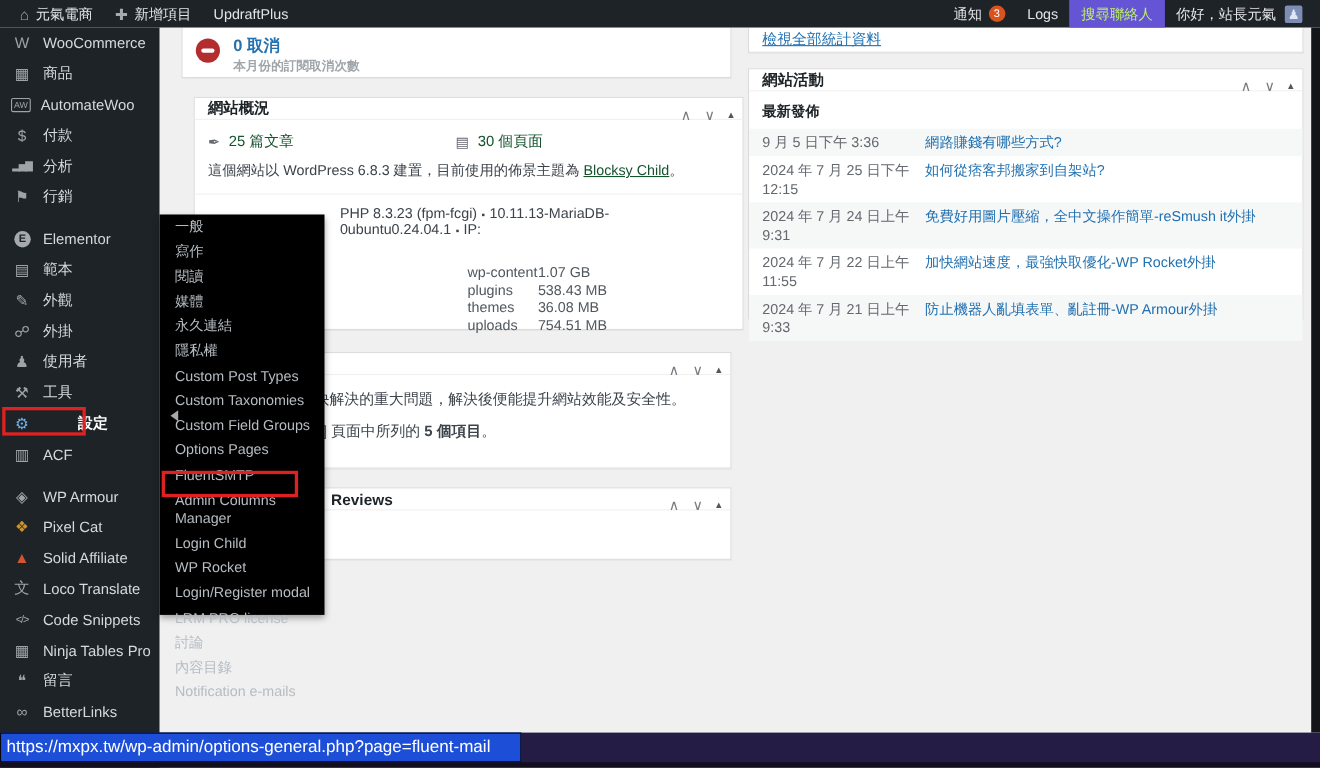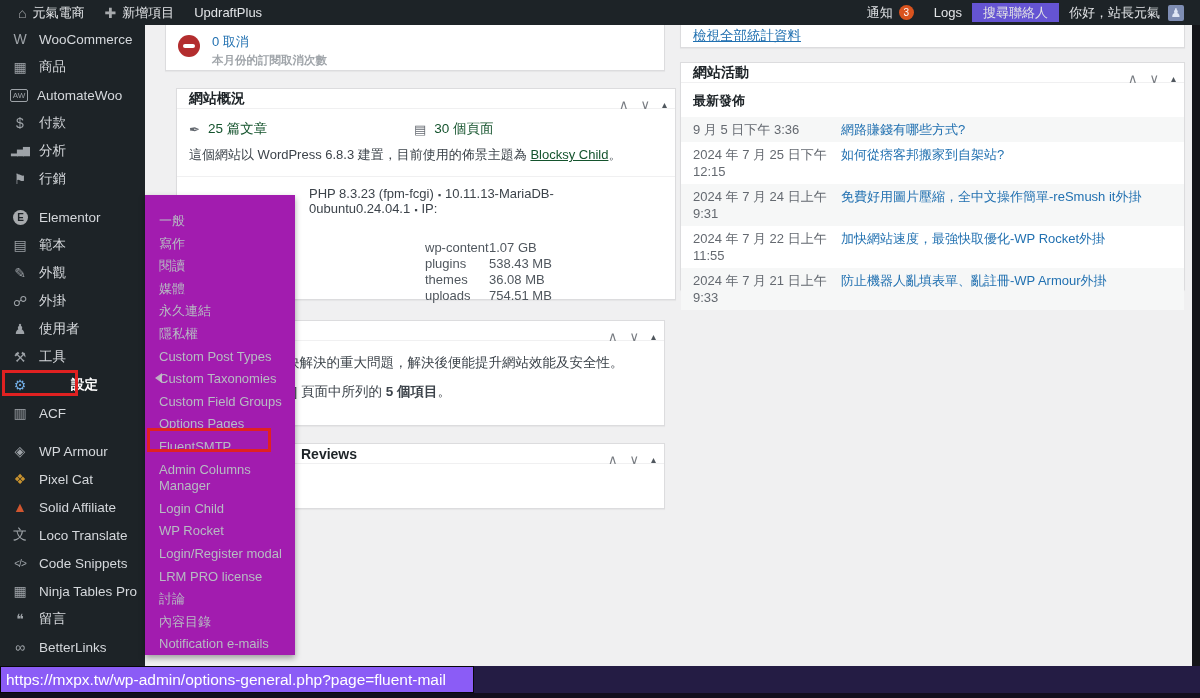--- a/index.html
+++ b/index.html
@@ -12,21 +12,21 @@
   
   .admin-bar { position:absolute; top:0; left:0; width:1200px; height:25px;
     background:#1d2327; color:#e2e4e7; display:flex; align-items:center;
     font-size:13px; z-index:50; }
   .ab-left { display:flex; align-items:center; padding-left:8px; }
   .ab-item { display:flex; align-items:center; gap:6px; padding:0 10px; height:25px; }
   .ab-ico { color:#a7aaad; font-size:14px; }
   .ab-right { margin-left:auto; display:flex; align-items:center; }
   .ab-badge { background:#d9531e; color:#fff; border-radius:50%; width:15px; height:15px;
     font-size:10px; display:flex; align-items:center; justify-content:center; }
-  .ab-search { background:#6554d3; color:#e5e5e5; height:19px; display:flex;
+  .ab-search { background:#6554d3; color:#bef264; height:25px; display:flex;
     align-items:center; padding:0 11px; }
   .avatar { width:16px; height:16px; border-radius:2px; background:#7e8db3;
     color:#dfe6f5; font-size:12px; line-height:16px; text-align:center;
     margin:0 6px 0 2px; overflow:hidden; }
   
   .sidebar { position:absolute; top:25px; left:0; width:145px; height:673px;
     background:#1d2327; z-index:20; }
   .sidebar ul { list-style:none; margin:0; padding:0; }
   .sb-item { height:28px; display:flex; align-items:center; gap:9px;
     padding-left:10px; font-size:13.5px; color:#d5d8dc; white-space:nowrap; }
@@ -35,22 +35,22 @@
   .ico-aw { font-size:8px; border:1px solid #9ea3a8; border-radius:2px;
     width:18px; height:13px; line-height:11px; letter-spacing:0; }
   .ico-elementor { background:#a7aaad; color:#1d2327; border-radius:50%;
     width:15px; height:15px; line-height:15px; font-size:10px; font-weight:bold;
     margin:0 2px 0 3px; }
   .ico-analytics { font-size:9px; letter-spacing:-1px; }
   .ico-code { font-size:10px; letter-spacing:-1px; }
   .sb-current .ico { color:#72aee6; }
   .sb-current .sb-label { color:#ffffff; font-weight:bold;padding-left:32px; }
   
-  .flyout { position:absolute; left:145px; top:195px; width:150px; height:460px;
-    background:#a21caf; z-index:30; padding:15px 0; box-shadow:0 3px 6px rgba(0,0,0,.35); }
+  .flyout { position:absolute; left:145px; top:195px; width:150px; height:364px;
+    background:#000000; z-index:30; padding:0 0; box-shadow:0 3px 6px rgba(0,0,0,.35); }
   .fly-item { padding:3px 10px 3px 14px; font-size:13px; line-height:16.6px;
     color:#b6bcc2; }
   .fly-arrow { position:absolute; left:10px; top:178px; width:0; height:0;
     border-top:5px solid transparent; border-bottom:5px solid transparent;
     border-right:7px solid #c3c4c7; opacity:.85; }
   
   .anno { position:absolute; border:3px solid #e02121; z-index:40; }
   .anno-settings { left:2px; top:370px; width:76px; height:26px; }
   .anno-fluent { left:147px; top:428px; width:124px; height:24px; }
   
@@ -62,21 +62,21 @@
   .w-controls { position:absolute; right:8px; top:0; height:30px; display:flex;
     align-items:center; gap:12px; color:#787c82; font-size:13px; }
   .w-controls .collapse { color:#50575e; font-size:10px; }
   
   .w-cancel { left:165px; top:25px; width:500px; height:46px; border-top:none; }
   .cancel-body { display:flex; align-items:flex-start; gap:12px; padding:8px 12px; }
   .cancel-circle { width:22px; height:22px; border-radius:50%; background:#b32d2e;
     position:relative; flex:none; margin-top:2px; }
   .cancel-circle::after { content:""; position:absolute; left:5px; top:9px;
     width:12px; height:4px; background:#fff; border-radius:2px; }
-  .cancel-count { color:#2271b1; font-size:13px; font-weight:normal; line-height:17px; }
+  .cancel-count { color:#2271b1; font-size:15px; font-weight:bold; line-height:17px; }
   .cancel-sub { color:#a0a5aa; font-size:11.5px; margin-top:3px;font-weight:bold; }
   
   .w-overview { left:176px; top:88px; width:500px; height:212px; }
   .ov-stats { display:flex; padding:11px 12px 4px; font-size:13.5px; }
   .ov-posts { width:225px; display:flex; gap:8px; align-items:center; }
   .ov-pages { display:flex; gap:8px; align-items:center; }
   .ov-ico { color:#646970; font-size:13px; }
   .blue-link { color:#14532d; text-decoration:none; }
   .ov-desc { padding:4px 12px 10px; font-size:13px; color:#3c434a; }
   .ov-divider { border-top:1px solid #f0f0f1; margin-top:2px; }
@@ -103,21 +103,21 @@
   .act-row { display:flex; padding:4px 12px; font-size:13px; }
   .act-row.alt { background:#f6f7f7; }
   .act-date { width:148px; flex:none; color:#646970; line-height:17px; }
   .act-title { color:#2271b1; line-height:17px; }
   
   .bottom-band { position:absolute; left:0; top:666px; width:1200px; height:32px;
     background:#241c44; z-index:60; }
   .band-bottom { position:absolute; bottom:0; left:0; width:1200px; height:5px;
     background:#120e1d; }
   .status-tooltip { position:absolute; left:0; top:0; width:474px; height:27px;
-    background:#8b5cf6; border:1px solid #07070a; color:#ffffff; font-size:15.5px;
+    background:#1d4ed8; border:1px solid #07070a; color:#ffffff; font-size:15.5px;
     line-height:25px; padding-left:5px; white-space:nowrap; overflow:hidden; }
   
   .scroll-strip { position:absolute; right:0; top:25px; width:8px; height:641px;
     background:#141519; z-index:45; }
 </style>
 </head>
 <body>
 
 <div class="admin-bar">
   <div class="ab-left">

